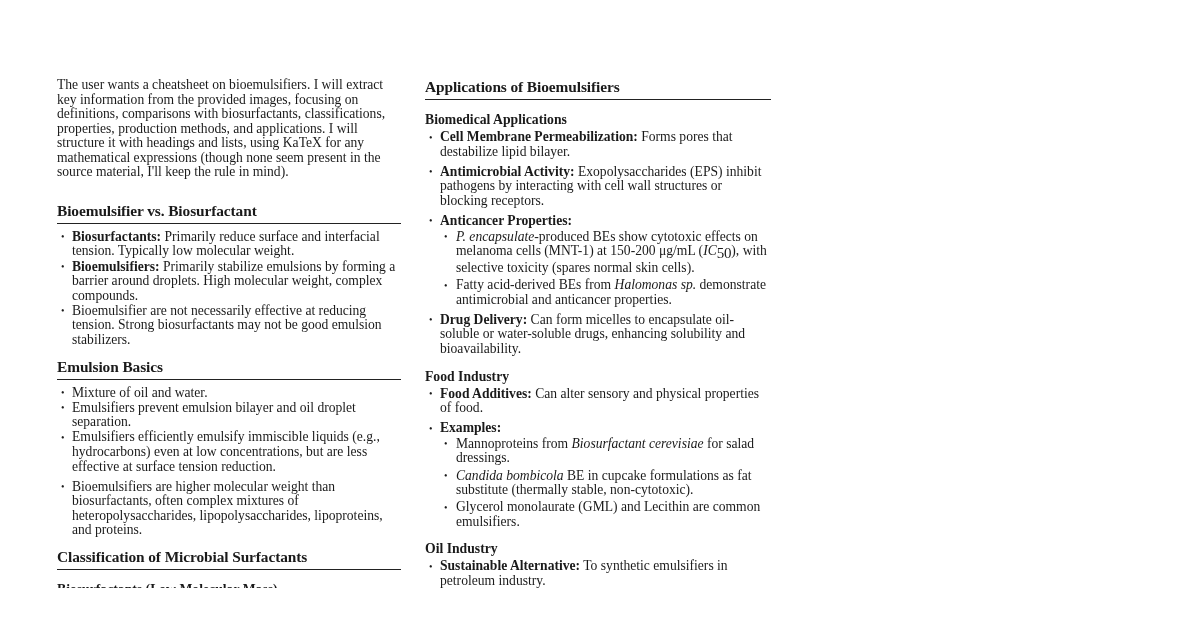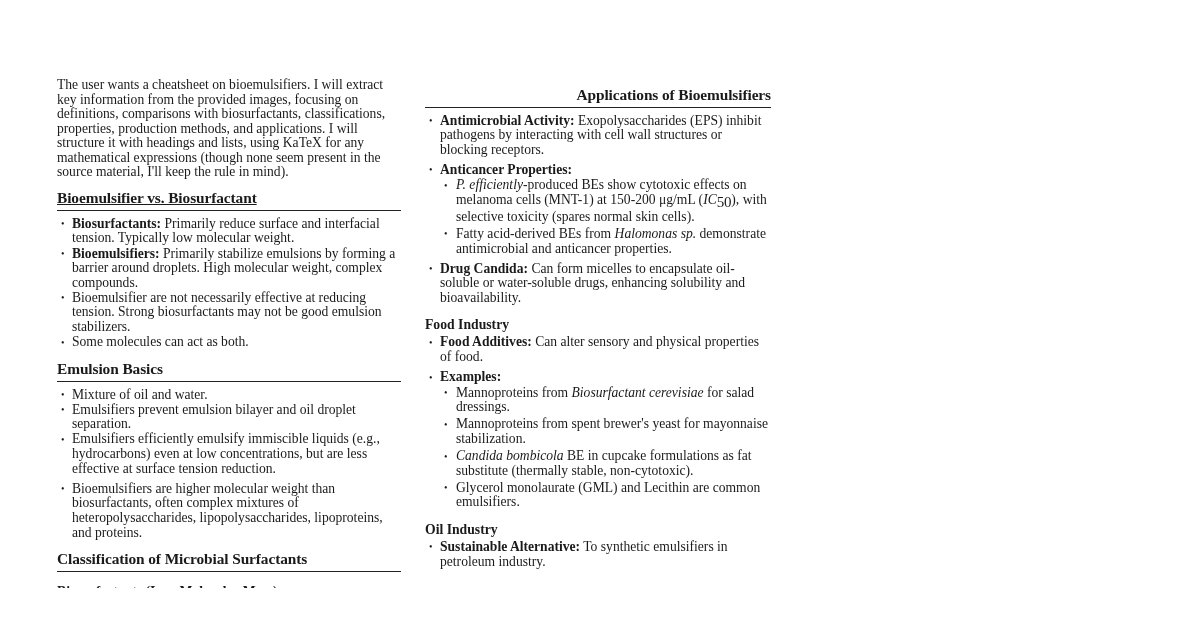--- a/index.html
+++ b/index.html
@@ -51,22 +51,22 @@
   h2.section-title {
     margin: 0;
     padding: 0 0 3px 0;
     font-size: 15.4px;
     line-height: 18px;
     font-weight: bold;
     letter-spacing: -0.1px;
     border-bottom: 1.6px solid #222222;
   }
   .col-left h2.section-title { margin-top: 10px; }
-  .col-left h2.section-title.first { margin-top: 9px; text-decoration: underline; }
-  .column-right h2.section-title { margin-top: 8px; text-align: right; }
+  .col-left h2.section-title.first { margin-top: 22px; }
+  .column-right h2.section-title { margin-top: 0; }
 
   h3.sub-title {
     margin: 12px 0 1px 0;
     font-size: 13.7px;
     line-height: 16px;
     font-weight: bold;
   }
   h3.sub-title.first { margin-top: 12px; }
 
   ul.bullets {
@@ -146,23 +146,20 @@
           <b>Biosurfactants:</b>
           <span>Primarily reduce surface and interfacial tension. Typically low molecular weight.</span>
         </li>
         <li>
           <b>Bioemulsifiers:</b>
           <span>Primarily stabilize emulsions by forming a barrier around droplets. High molecular weight, complex compounds.</span>
         </li>
         <li>
           <span>Bioemulsifier are not necessarily effective at reducing tension. Strong biosurfactants may not be good emulsion stabilizers.</span>
         </li>
-        <li>
-          <span>Some molecules can act as both.</span>
-        </li>
       </ul>
 
       <h2 class="section-title">Emulsion Basics</h2>
       <ul class="bullets">
         <li>
           <span>Mixture of oil and water.</span>
         </li>
         <li>
           <span>Emulsifiers prevent emulsion bilayer and oil droplet separation.</span>
         </li>
@@ -176,56 +173,58 @@
 
       <h2 class="section-title">Classification of Microbial Surfactants</h2>
       <h3 class="sub-title">Biosurfactants (Low Molecular Mass)</h3>
 
     </div>
 
     <div class="column column-right">
 
       <h2 class="section-title">Applications of Bioemulsifiers</h2>
 
+      <h3 class="sub-title first">Biomedical Applications</h3>
       <ul class="bullets tight">
+        <li>
+          <b>Cell Membrane Permeabilization:</b>
+          <span>Forms pores that destabilize lipid bilayer.</span>
+        </li>
         <li class="spaced">
           <b>Antimicrobial Activity:</b>
           <span>Exopolysaccharides (EPS) inhibit pathogens by interacting with cell wall structures or blocking receptors.</span>
         </li>
         <li class="spaced">
           <b>Anticancer Properties:</b>
           <ul class="sub-bullets">
             <li>
-              <i>P. efficiently</i><span>-produced BEs show cytotoxic effects on melanoma cells (MNT-1) at 150-200 μg/mL (</span><span class="katex-ic"><span>IC</span><span class="katex-sub">50</span></span><span>), with selective toxicity (spares normal skin cells).</span>
+              <i>P. encapsulate</i><span>-produced BEs show cytotoxic effects on melanoma cells (MNT-1) at 150-200 μg/mL (</span><span class="katex-ic"><span>IC</span><span class="katex-sub">50</span></span><span>), with selective toxicity (spares normal skin cells).</span>
             </li>
             <li>
               <span>Fatty acid-derived BEs from </span><i>Halomonas sp.</i><span> demonstrate antimicrobial and anticancer properties.</span>
             </li>
           </ul>
         </li>
         <li class="spaced">
-          <b>Drug Candida:</b>
+          <b>Drug Delivery:</b>
           <span>Can form micelles to encapsulate oil-soluble or water-soluble drugs, enhancing solubility and bioavailability.</span>
         </li>
       </ul>
 
       <h3 class="sub-title">Food Industry</h3>
       <ul class="bullets tight">
         <li>
           <b>Food Additives:</b>
           <span>Can alter sensory and physical properties of food.</span>
         </li>
         <li class="spaced">
           <b>Examples:</b>
           <ul class="sub-bullets">
             <li>
               <span>Mannoproteins from </span><i>Biosurfactant cerevisiae</i><span> for salad dressings.</span>
-            </li>
-            <li>
-              <span>Mannoproteins from spent brewer's yeast for mayonnaise stabilization.</span>
             </li>
             <li>
               <i>Candida bombicola</i><span> BE in cupcake formulations as fat substitute (thermally stable, non-cytotoxic).</span>
             </li>
             <li>
               <span>Glycerol monolaurate (GML) and Lecithin are common emulsifiers.</span>
             </li>
           </ul>
         </li>
       </ul>

